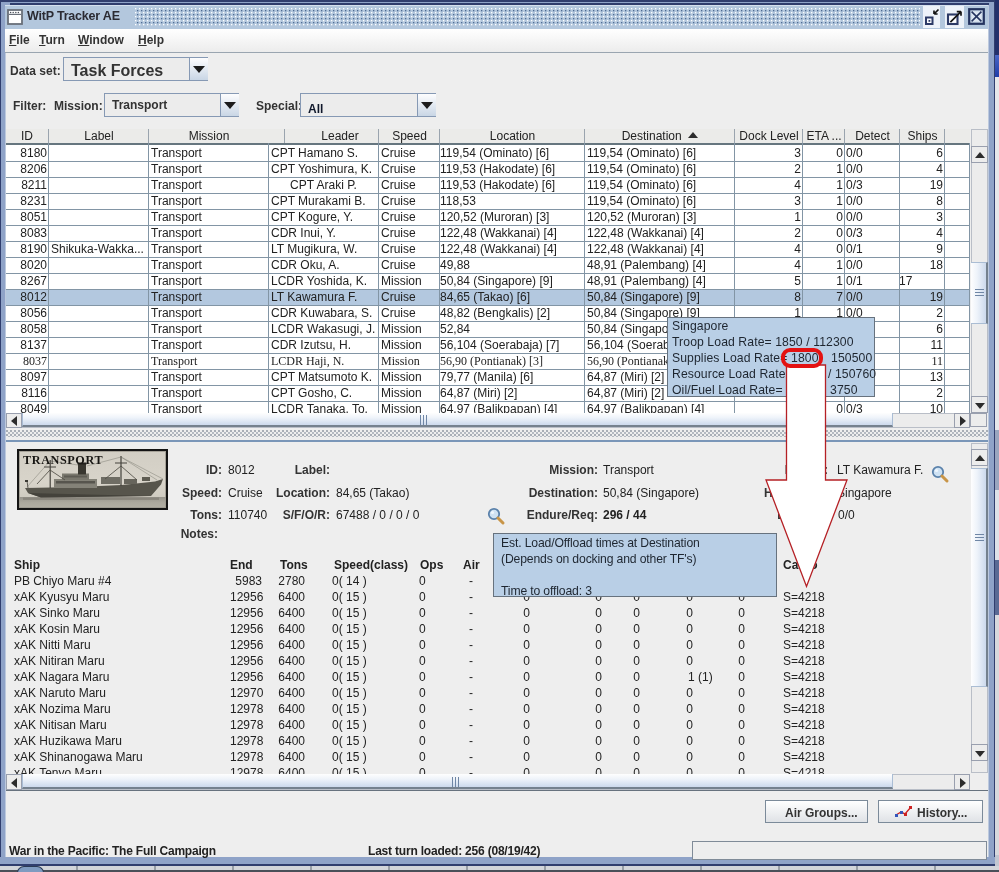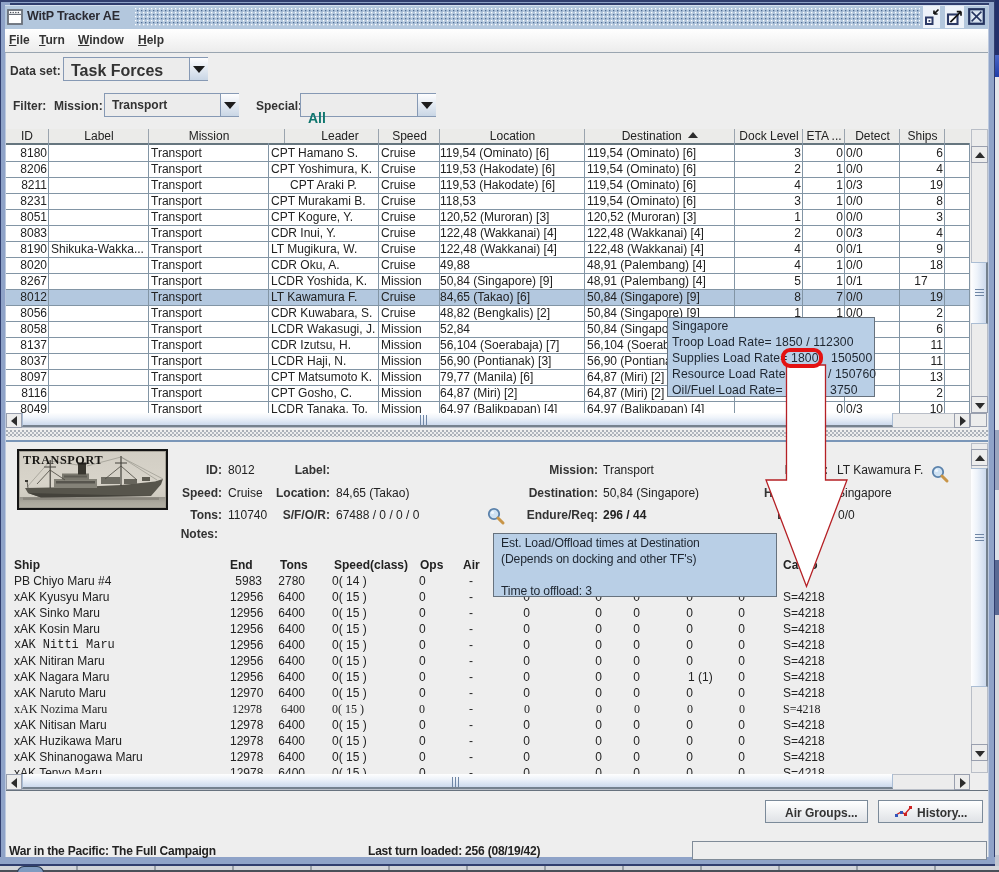--- a/index.html
+++ b/index.html
@@ -118,21 +118,21 @@
 <div class="abs b" style="left:13px;top:99px;font-size:12px;color:#333;">Filter:</div>
 <div class="abs b" style="left:54px;top:99px;font-size:12px;color:#333;">Mission:</div>
 <div class="abs combo" style="left:104px;top:93px;width:135px;height:24px;border:1px solid #8699b4;background:#ececec;box-sizing:border-box;">
   <div class="abs b" style="left:7px;top:4px;font-size:12px;color:#333;">Transport</div>
   <div class="abs" style="left:115px;top:0;width:18px;height:22px;background:linear-gradient(#fdfdfe,#c9d6e5);border-left:1px solid #8699b4;">
     <div class="tri" style="left:3px;top:8px;border-left:6px solid transparent;border-right:6px solid transparent;border-top:7px solid #1c1c1c;"></div>
   </div>
 </div>
 <div class="abs b" style="left:256px;top:99px;font-size:12px;color:#333;">Special:</div>
 <div class="abs combo" style="left:300px;top:93px;width:136px;height:24px;border:1px solid #8699b4;background:#ececec;box-sizing:border-box;">
-  <div class="abs b" style="left:7px;top:16px;font-size:14px;color:#0f766e;">All</div>
+  <div class="abs b" style="left:7px;top:8px;font-size:12px;color:#0f172a;">All</div>
   <div class="abs" style="left:116px;top:0;width:18px;height:22px;background:linear-gradient(#fdfdfe,#c9d6e5);border-left:1px solid #8699b4;">
     <div class="tri" style="left:3px;top:8px;border-left:6px solid transparent;border-right:6px solid transparent;border-top:7px solid #1c1c1c;"></div>
   </div>
 </div>
 
 <div id="tbl">
   <div id="thead">
     <div class="hc" style="left:0;width:42px;border-left:none;">ID</div>
     <div class="hc" style="left:42px;width:100px;">Label</div>
     <div class="hc" style="left:142px;width:120px;">Mission</div>
@@ -248,21 +248,21 @@
   <div class="row" style="top:145px;">
         <span class="cell" style="left:0px;width:41px;text-align:right;">8267</span>
         <span class="cell" style="left:145px;width:115px;text-align:left;">Transport</span>
         <span class="cell" style="left:265px;width:105px;text-align:left;">LCDR Yoshida, K.</span>
         <span class="cell" style="left:375px;width:56px;text-align:left;">Mission</span>
         <span class="cell" style="left:434px;width:142px;text-align:left;">50,84 (Singapore) [9]</span>
         <span class="cell" style="left:581px;width:145px;text-align:left;">48,91 (Palembang) [4]</span>
         <span class="cell" style="left:728px;width:67px;text-align:right;">5</span>
         <span class="cell" style="left:796px;width:41px;text-align:right;">1</span>
         <span class="cell" style="left:840px;width:51px;text-align:left;">0/1</span>
-        <span class="cell" style="left:893px;width:44px;text-align:center;">17</span>
+        <span class="cell" style="left:893px;width:44px;text-align:left;">17</span>
       </div>
   <div class="row sel" style="top:161px;">
         <span class="cell" style="left:0px;width:41px;text-align:right;">8012</span>
         <span class="cell" style="left:145px;width:115px;text-align:left;">Transport</span>
         <span class="cell" style="left:265px;width:105px;text-align:left;">LT Kawamura F.</span>
         <span class="cell" style="left:375px;width:56px;text-align:left;">Cruise</span>
         <span class="cell" style="left:434px;width:142px;text-align:left;">84,65 (Takao) [6]</span>
         <span class="cell" style="left:581px;width:145px;text-align:left;">50,84 (Singapore) [9]</span>
         <span class="cell" style="left:728px;width:67px;text-align:right;">8</span>
         <span class="cell" style="left:796px;width:41px;text-align:right;">7</span>
@@ -298,21 +298,21 @@
         <span class="cell" style="left:145px;width:115px;text-align:left;">Transport</span>
         <span class="cell" style="left:265px;width:105px;text-align:left;">CDR Izutsu, H.</span>
         <span class="cell" style="left:375px;width:56px;text-align:left;">Mission</span>
         <span class="cell" style="left:434px;width:142px;text-align:left;">56,104 (Soerabaja) [7]</span>
         <span class="cell" style="left:581px;width:145px;text-align:left;">56,104 (Soerabaja) [7]</span>
         <span class="cell" style="left:728px;width:67px;text-align:right;">2</span>
         <span class="cell" style="left:796px;width:41px;text-align:right;">0</span>
         <span class="cell" style="left:840px;width:51px;text-align:left;">0/0</span>
         <span class="cell" style="left:893px;width:44px;text-align:right;">11</span>
       </div>
-  <div class="row" style="top:225px;">
+  <div class="row" style="top:225px;font-family:Liberation Serif, serif;">
         <span class="cell" style="left:0px;width:41px;text-align:right;">8037</span>
         <span class="cell" style="left:145px;width:115px;text-align:left;">Transport</span>
         <span class="cell" style="left:265px;width:105px;text-align:left;">LCDR Haji, N.</span>
         <span class="cell" style="left:375px;width:56px;text-align:left;">Mission</span>
         <span class="cell" style="left:434px;width:142px;text-align:left;">56,90 (Pontianak) [3]</span>
         <span class="cell" style="left:581px;width:145px;text-align:left;">56,90 (Pontianak) [3]</span>
         <span class="cell" style="left:728px;width:67px;text-align:right;">1</span>
         <span class="cell" style="left:796px;width:41px;text-align:right;">0</span>
         <span class="cell" style="left:840px;width:51px;text-align:left;">0/0</span>
         <span class="cell" style="left:893px;width:44px;text-align:right;">11</span>
@@ -546,21 +546,21 @@
       <span class="sh" style="left:419px;">0</span>
       <span class="sh" style="left:469px;">-</span>
       <span class="shr" style="left:510px;width:20px;">0</span>
       <span class="shr" style="left:582px;width:20px;">0</span>
       <span class="shr" style="left:620px;width:20px;">0</span>
       <span class="shr" style="left:673px;width:20px;">0</span>
       <span class="shr" style="left:725px;width:20px;">0</span>
       <span class="sh" style="left:783px;">S=4218</span>
     </div>
 <div class="abs" style="top:637px;left:0;width:970px;height:16px;">
-      <span class="sh" style="left:14px;font-family:Liberation Mono, monospace;">xAK Nitti Maru</span>
+      <span class="sh" style="left:14px;">xAK Nitti Maru</span>
       <span class="shr" style="left:230px;width:32px;">12956</span>
       <span class="shr" style="left:275px;width:30px;">6400</span>
       <span class="sh" style="left:332px;">0( 15 )</span>
       <span class="sh" style="left:419px;">0</span>
       <span class="sh" style="left:469px;">-</span>
       <span class="shr" style="left:510px;width:20px;">0</span>
       <span class="shr" style="left:582px;width:20px;">0</span>
       <span class="shr" style="left:620px;width:20px;">0</span>
       <span class="shr" style="left:673px;width:20px;">0</span>
       <span class="shr" style="left:725px;width:20px;">0</span>
@@ -601,21 +601,21 @@
       <span class="sh" style="left:332px;">0( 15 )</span>
       <span class="sh" style="left:419px;">0</span>
       <span class="sh" style="left:469px;">-</span>
       <span class="shr" style="left:510px;width:20px;">0</span>
       <span class="shr" style="left:582px;width:20px;">0</span>
       <span class="shr" style="left:620px;width:20px;">0</span>
       <span class="shr" style="left:673px;width:20px;">0</span>
       <span class="shr" style="left:725px;width:20px;">0</span>
       <span class="sh" style="left:783px;">S=4218</span>
     </div>
-<div class="abs" style="top:701px;left:0;width:970px;height:16px;font-family:Liberation Serif, serif;">
+<div class="abs" style="top:701px;left:0;width:970px;height:16px;">
       <span class="sh" style="left:14px;">xAK Nozima Maru</span>
       <span class="shr" style="left:230px;width:32px;">12978</span>
       <span class="shr" style="left:275px;width:30px;">6400</span>
       <span class="sh" style="left:332px;">0( 15 )</span>
       <span class="sh" style="left:419px;">0</span>
       <span class="sh" style="left:469px;">-</span>
       <span class="shr" style="left:510px;width:20px;">0</span>
       <span class="shr" style="left:582px;width:20px;">0</span>
       <span class="shr" style="left:620px;width:20px;">0</span>
       <span class="shr" style="left:673px;width:20px;">0</span>

